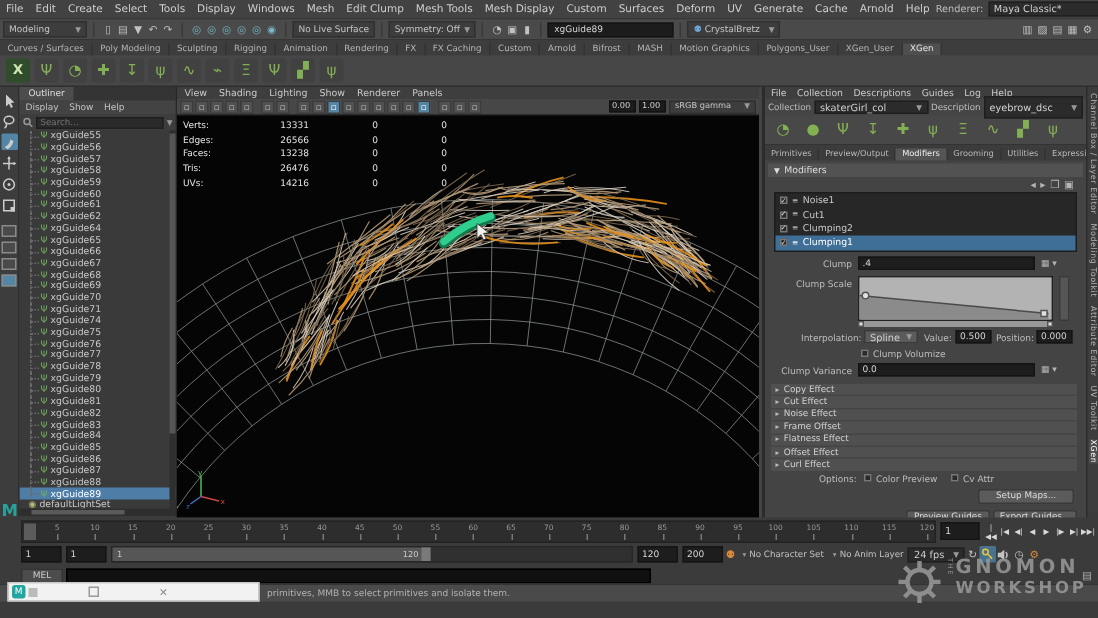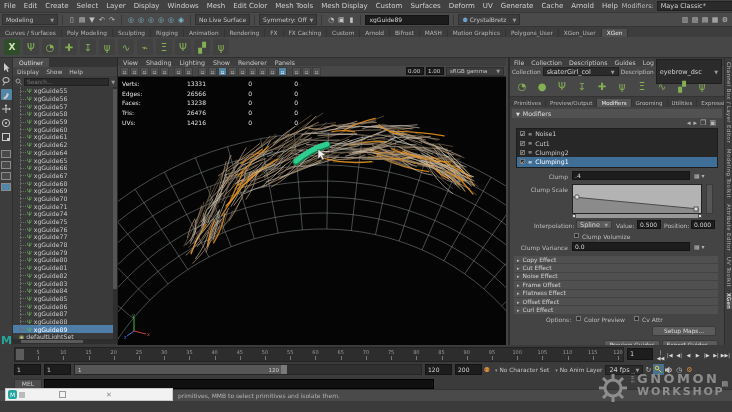--- a/index.html
+++ b/index.html
@@ -146,38 +146,38 @@
 <body>
 
 <div id="app">
 
   <div class="menubar abs">
     <div class="row">
         <span class="menu-item">File</span>
         <span class="menu-item">Edit</span>
         <span class="menu-item">Create</span>
         <span class="menu-item">Select</span>
-        <span class="menu-item">Layer</span>
+        <span class="menu-item">Tools</span>
         <span class="menu-item">Display</span>
         <span class="menu-item">Windows</span>
         <span class="menu-item">Mesh</span>
-        <span class="menu-item">Edit Color</span>
+        <span class="menu-item">Edit Clump</span>
         <span class="menu-item">Mesh Tools</span>
         <span class="menu-item">Mesh Display</span>
         <span class="menu-item">Custom</span>
         <span class="menu-item">Surfaces</span>
         <span class="menu-item">Deform</span>
         <span class="menu-item">UV</span>
         <span class="menu-item">Generate</span>
         <span class="menu-item">Cache</span>
         <span class="menu-item">Arnold</span>
         <span class="menu-item">Help</span>
       </div>
     <div class="menubar-right">
-      <span class="ws-label">Modifiers:</span>
+      <span class="ws-label">Renderer:</span>
       <div class="dropdown" style="width:108px;">
         <span>Maya Classic*</span>
       </div>
 
     </div>
   </div>
 
   <div class="statusline abs">
     <div class="sl-box" style="width:56px;">
         <span>Modeling</span>
@@ -971,21 +971,21 @@
         <span>Log</span>
         <span>Help</span>
       </div>
     <div class="xg-collrow">
       <span>Collection</span>
       <div class="dropdown" style="width:76px;height:9px;">
           <span>skaterGirl_col</span>
           <span class="caret">▼</span>
         </div>
       <span>Description</span>
-      <div class="dropdown" style="flex:1;height:25px;">
+      <div class="dropdown" style="flex:1;height:15px;">
           <span>eyebrow_dsc</span>
           <span class="caret">▼</span>
         </div>
     </div>
     <div class="xg-icons">
         <span class="xg-ico">◔</span>
         <span class="xg-ico">●</span>
         <span class="xg-ico">Ψ</span>
         <span class="xg-ico">↧</span>
         <span class="xg-ico">✚</span>

